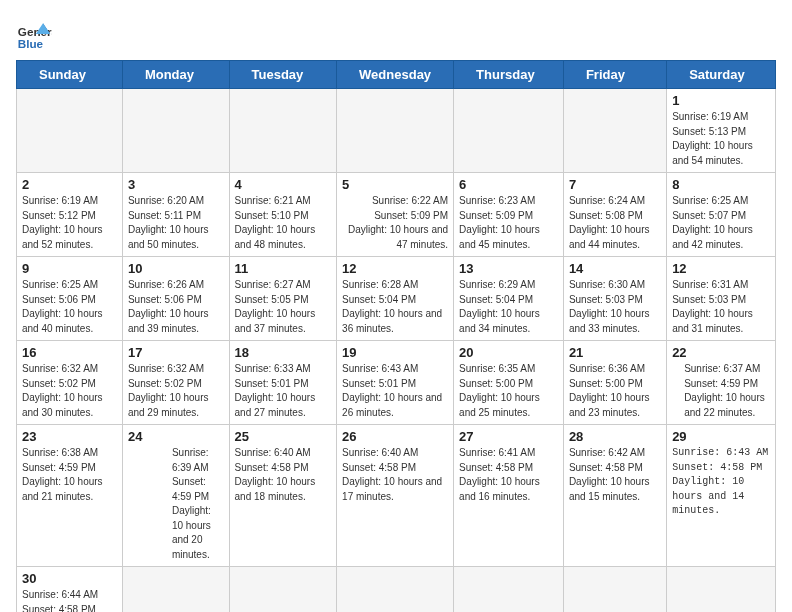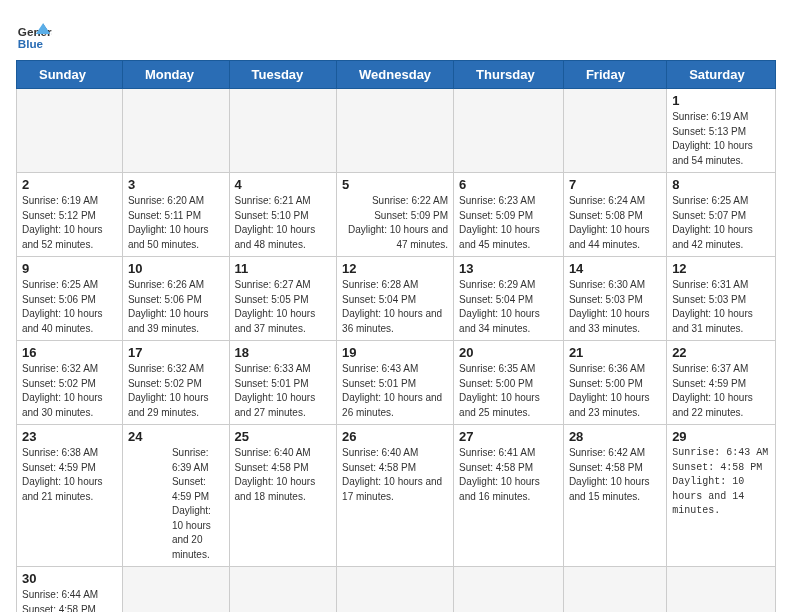--- a/index.html
+++ b/index.html
@@ -245,21 +245,21 @@
 Daylight: 10 hours and 25 minutes.</div>
         </td>
         <td>
           <span class="day-num">21</span>
           <div class="day-info" style="white-space: pre-line;">Sunrise: 6:36 AM
 Sunset: 5:00 PM
 Daylight: 10 hours and 23 minutes.</div>
         </td>
         <td>
           <span class="day-num">22</span>
-          <div class="day-info" style="white-space: pre-line;">Sunrise: 6:37 AM
+          <div class="day-info" style="white-space: pre-line; margin-left: 12px;">Sunrise: 6:37 AM
 Sunset: 4:59 PM
 Daylight: 10 hours and 22 minutes.</div>
         </td>
       </tr>
       <tr>
         <td>
           <span class="day-num">23</span>
           <div class="day-info" style="white-space: pre-line;">Sunrise: 6:38 AM
 Sunset: 4:59 PM
 Daylight: 10 hours and 21 minutes.</div>

